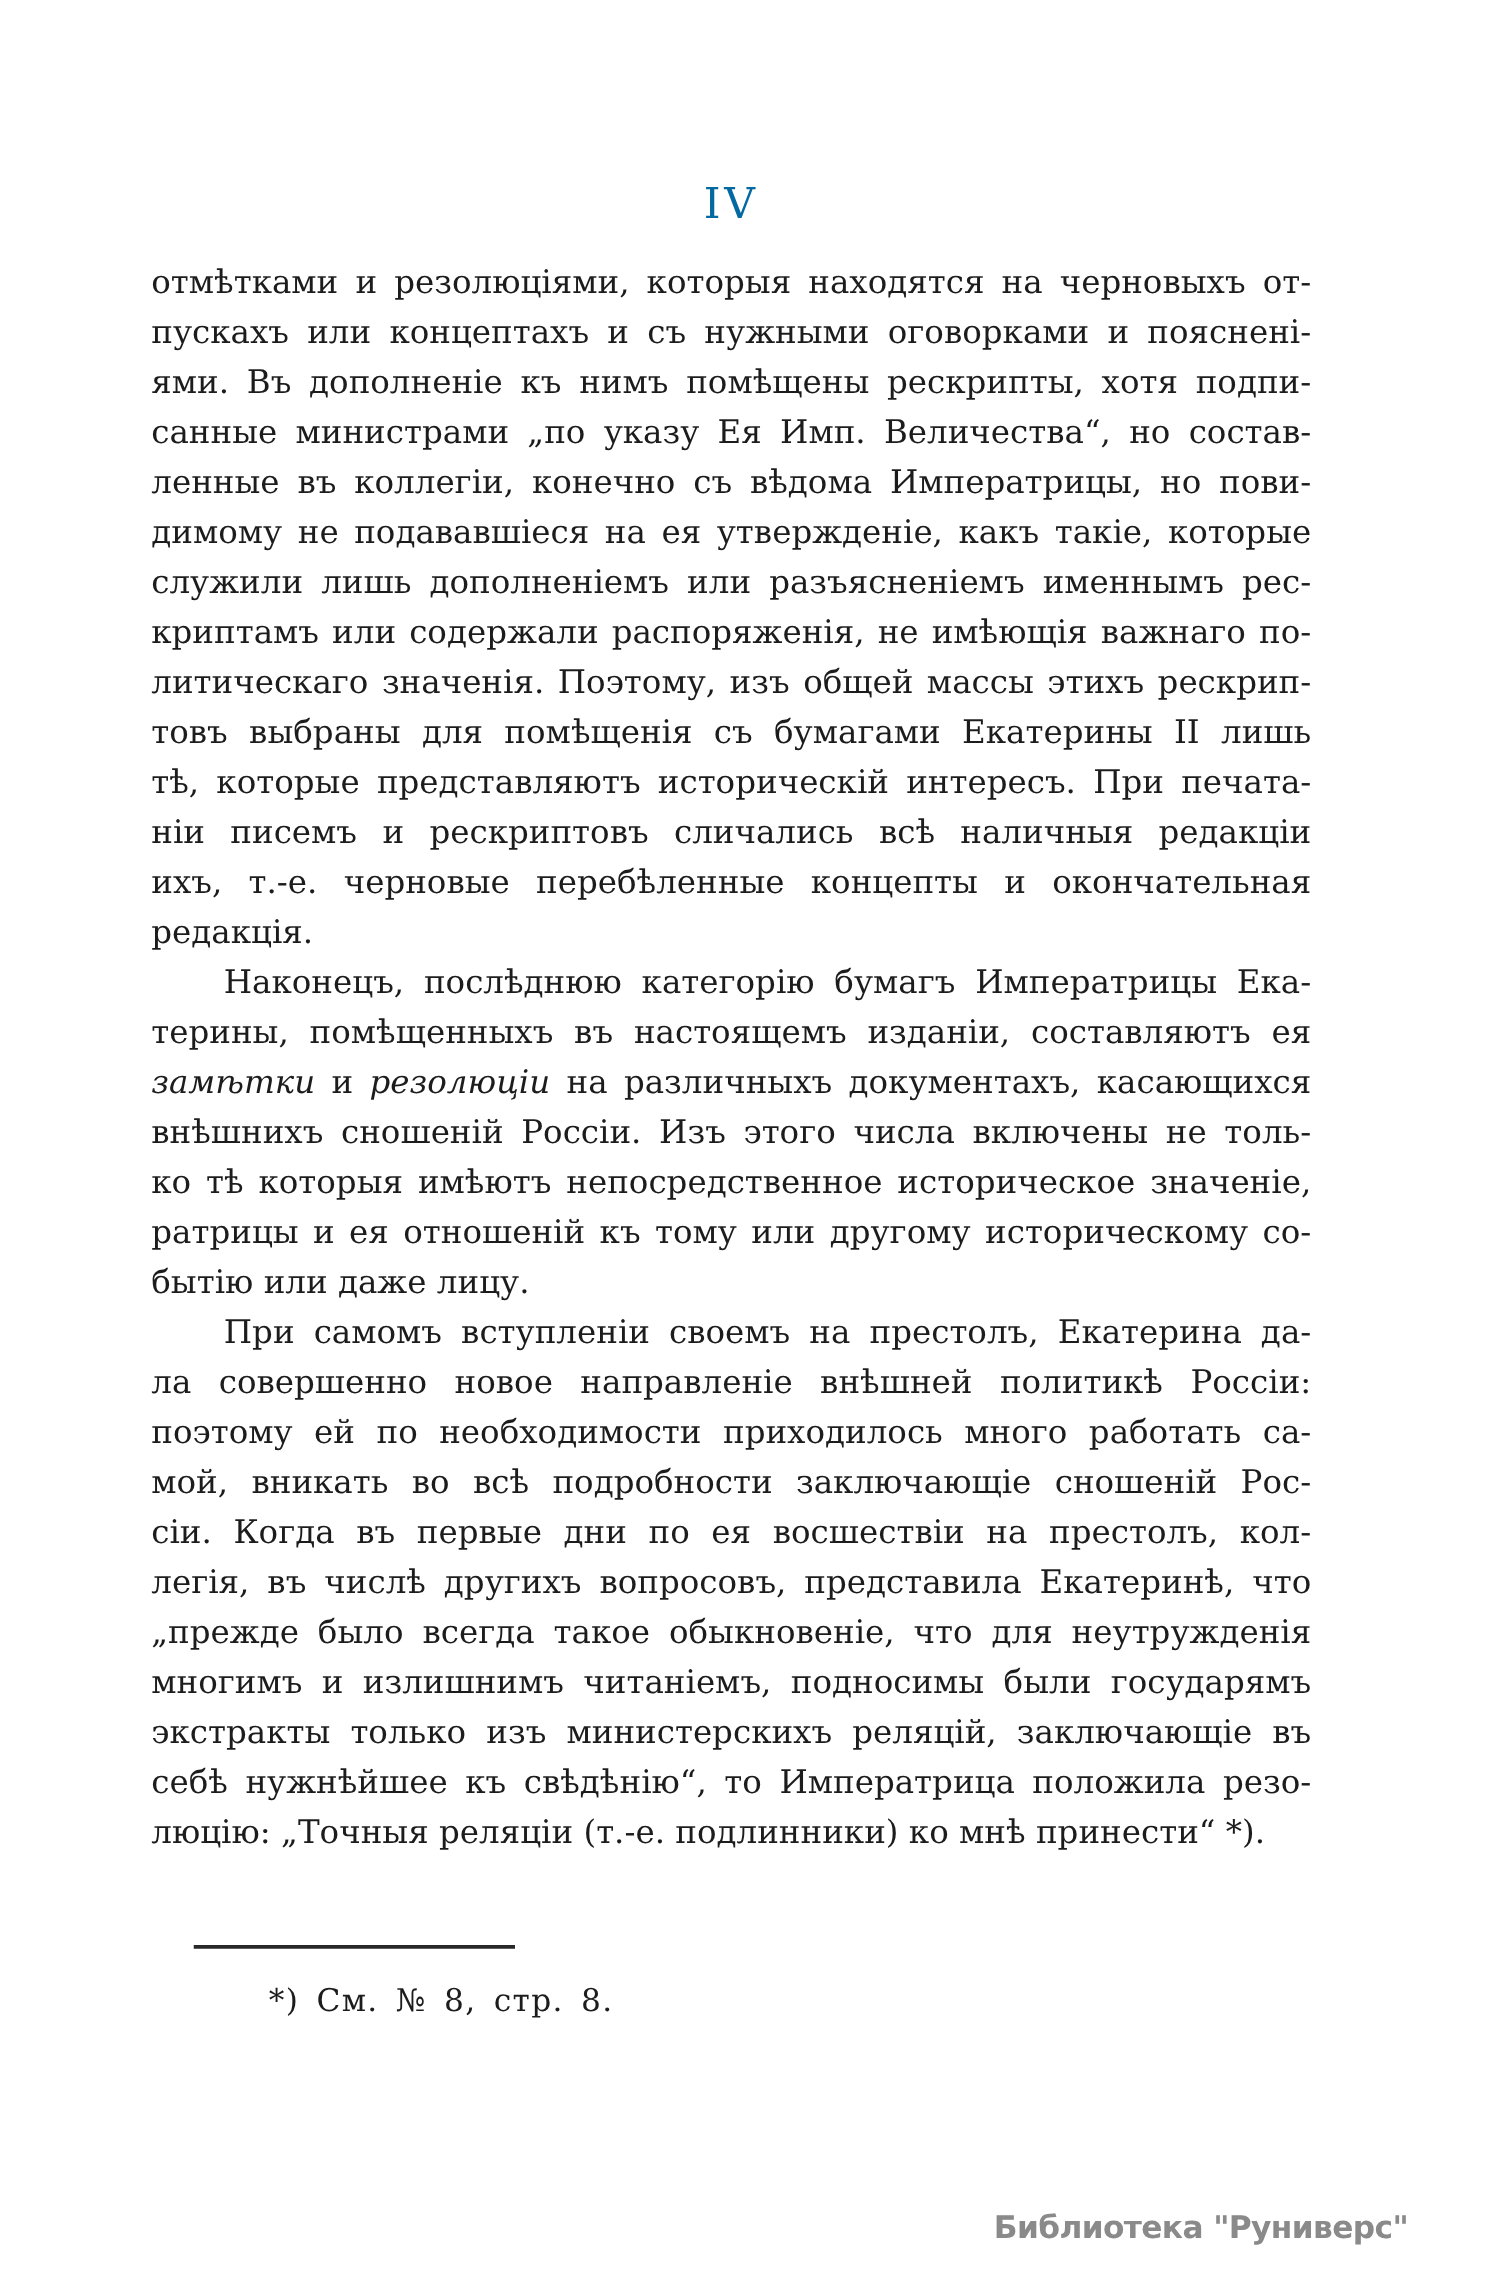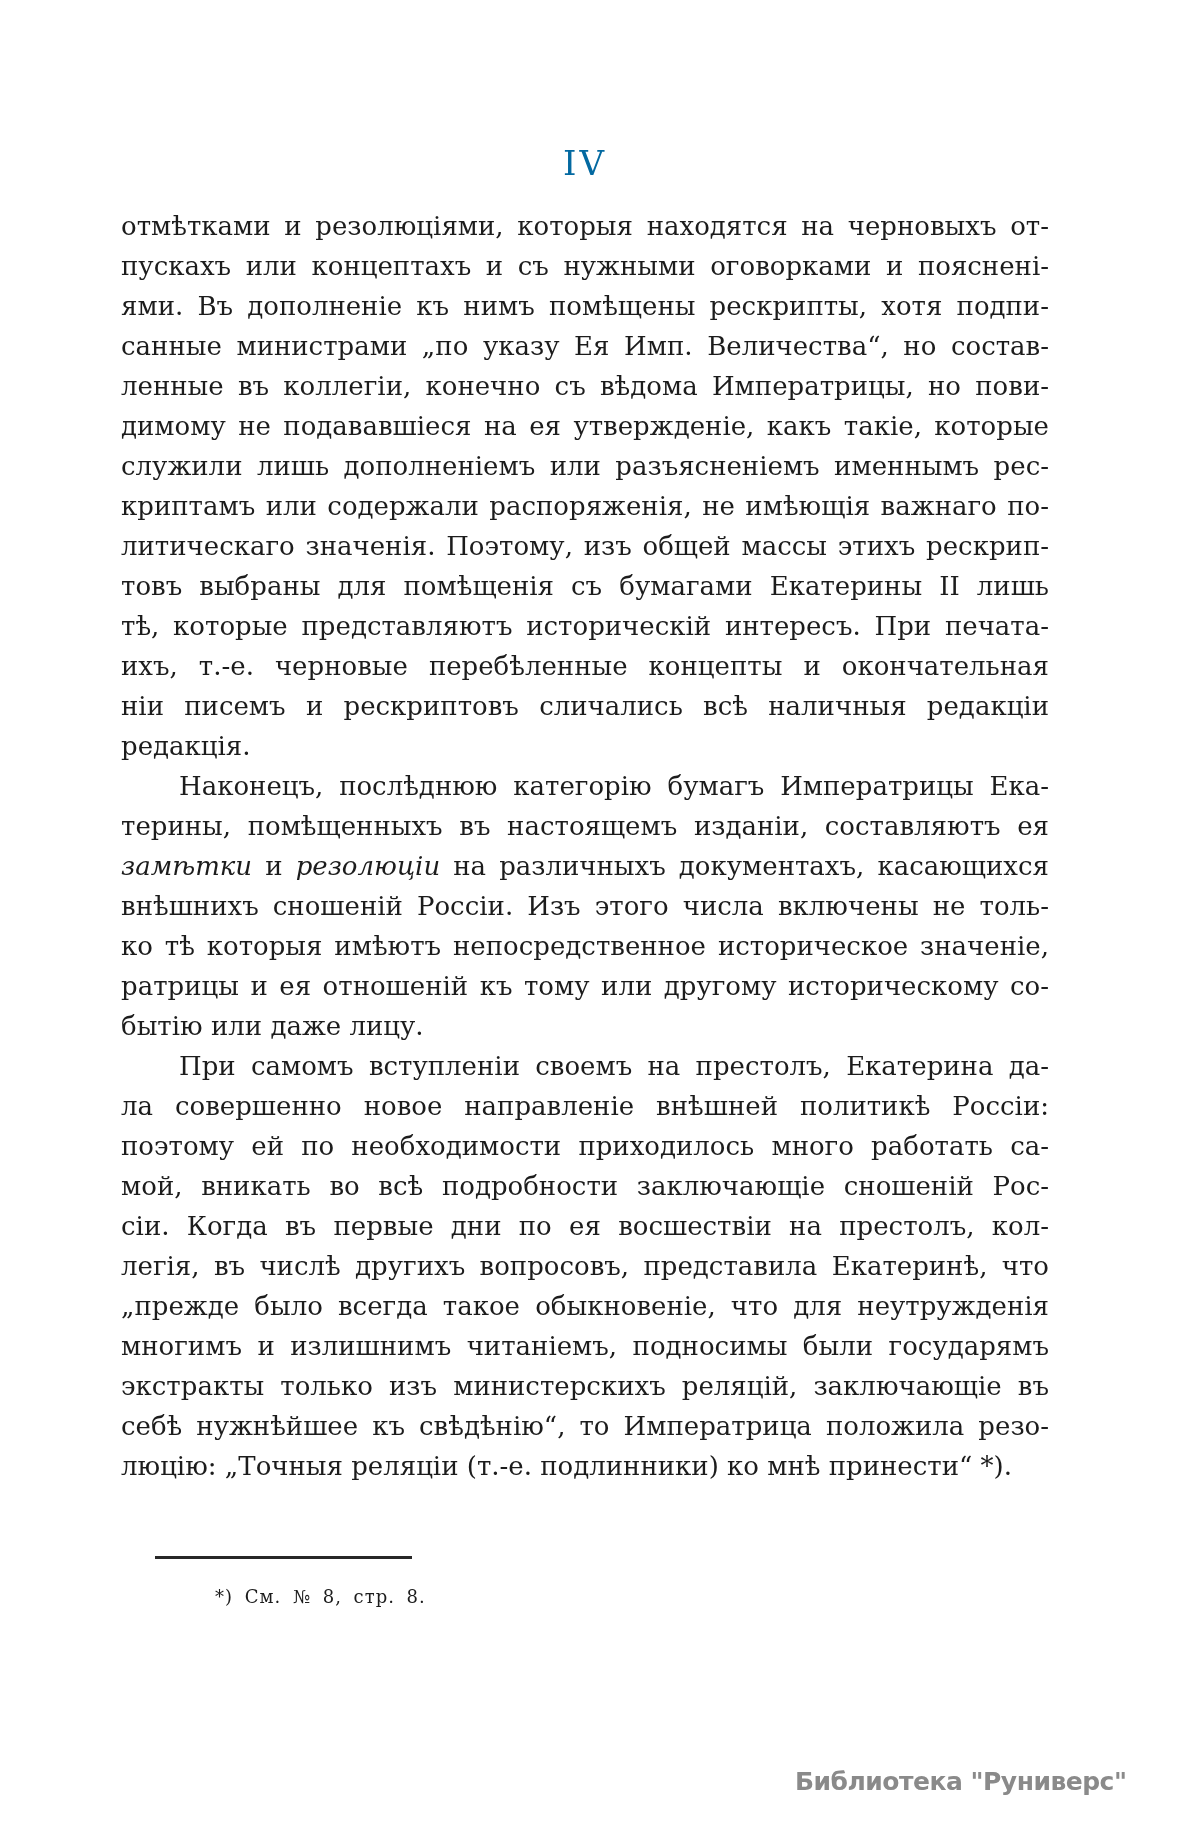--- a/index.html
+++ b/index.html
@@ -44,21 +44,21 @@
     left: 155px;
     top: 1556px;
     width: 257px;
     height: 3px;
     background: #282828;
   }
   .footnote {
     position: absolute;
     left: 215px;
     top: 1586px;
-    font-size: 18px;
+    font-size: 25px;
     color: #1c1c1c;
     letter-spacing: 1px;
     word-spacing: 5px;
   }
   .watermark {
     position: absolute;
     left: 795px;
     top: 1767px;
     font-family: "DejaVu Sans", sans-serif;
     font-weight: bold;
@@ -78,22 +78,22 @@
       <div class="line">пускахъ или концептахъ и съ нужными оговорками и пояснені-</div>
       <div class="line">ями. Въ дополненіе къ нимъ помѣщены рескрипты, хотя подпи-</div>
       <div class="line">санные министрами „по указу Ея Имп. Величества“, но состав-</div>
       <div class="line">ленные въ коллегіи, конечно съ вѣдома Императрицы, но пови-</div>
       <div class="line">димому не подававшіеся на ея утвержденіе, какъ такіе, которые</div>
       <div class="line">служили лишь дополненіемъ или разъясненіемъ именнымъ рес-</div>
       <div class="line">криптамъ или содержали распоряженія, не имѣющія важнаго по-</div>
       <div class="line">литическаго значенія. Поэтому, изъ общей массы этихъ рескрип-</div>
       <div class="line">товъ выбраны для помѣщенія съ бумагами Екатерины II лишь</div>
       <div class="line">тѣ, которые представляютъ историческій интересъ. При печата-</div>
+      <div class="line">ніи писемъ и рескриптовъ сличались всѣ наличныя редакціи</div>
       <div class="line">ихъ, т.-е. черновые перебѣленные концепты и окончательная</div>
-      <div class="line">ніи писемъ и рескриптовъ сличались всѣ наличныя редакціи</div>
       <div class="line last">редакція.</div>
       <div class="line indent">Наконецъ, послѣднюю категорію бумагъ Императрицы Ека-</div>
       <div class="line">терины, помѣщенныхъ въ настоящемъ изданіи, составляютъ ея</div>
       <div class="line"><i>замѣтки</i><span> и </span><i>резолюціи</i><span> на различныхъ документахъ, касающихся</span></div>
       <div class="line">внѣшнихъ сношеній Россіи. Изъ этого числа включены не толь-</div>
       <div class="line">ко тѣ которыя имѣютъ непосредственное историческое значеніе,</div>
       <div class="line">ратрицы и ея отношеній къ тому или другому историческому со-</div>
       <div class="line last">бытію или даже лицу.</div>
       <div class="line indent">При самомъ вступленіи своемъ на престолъ, Екатерина да-</div>
       <div class="line">ла совершенно новое направленіе внѣшней политикѣ Россіи:</div>

